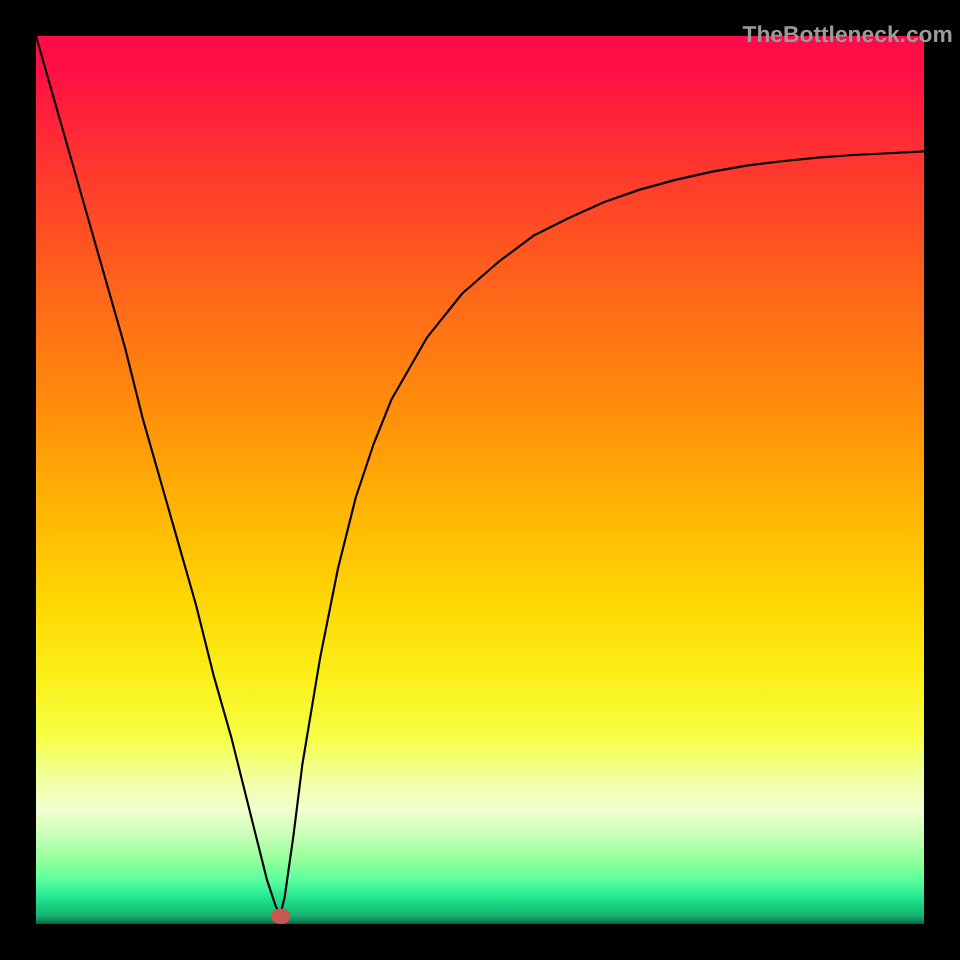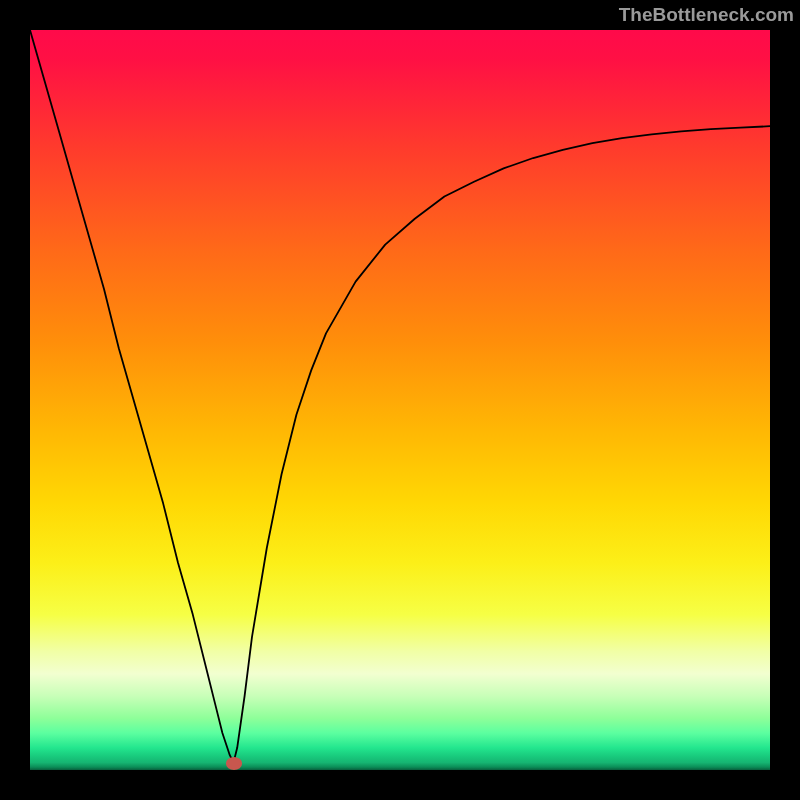--- a/index.html
+++ b/index.html
@@ -22,21 +22,21 @@
     #5cffa0 95%,
     #23e68e 97%,
     #18c97c 98.2%,
     #16b572 99%,
     #0b8e58 99.6%,
     #085f3c 100%);
 }
 svg.curve{position:absolute;left:0;top:0;width:740px;height:740px;overflow:visible}
 svg path{stroke:#000;fill:none;stroke-width:1.8;stroke-linecap:round;stroke-linejoin:round}
 .marker{position:absolute;width:16px;height:13px;border-radius:8px/6px;background:#c8574e}
-.attribution{position:absolute;right:6px;top:4px;color:#9a9a9a;font:600 19px Arial,Helvetica,sans-serif}
+.attribution{position:absolute;right:6px;top:19px;color:#9a9a9a;font:600 19px Arial,Helvetica,sans-serif}
 </style>
 </head>
 <body>
 
 <div class="frame">
   <div class="plot">
     <svg class="curve" viewBox="0 0 740 740" preserveAspectRatio="none">
       <path id="curve-path" d="M0.00 0.00 L14.80 51.80 L29.60 103.60 L44.40 155.40 L59.20 207.20 L74.00 259.00 L88.80 318.20 L103.60 370.00 L118.40 421.80 L133.20 473.60 L148.00 532.80 L162.80 584.60 L177.60 643.80 L185.00 673.40 L192.40 703.00 L199.80 725.20 L203.50 732.60 L207.20 717.80 L214.60 666.00 L222.00 606.80 L236.80 518.00 L251.60 444.00 L266.40 384.80 L281.20 340.40 L296.00 303.40 L325.60 251.60 L355.20 214.60 L384.80 188.70 L414.40 166.50 L444.00 151.70 L473.60 138.38 L503.20 128.02 L532.80 119.88 L562.40 113.22 L592.00 108.04 L621.60 104.34 L651.20 101.38 L680.80 99.16 L710.40 97.68 L740.00 96.20"></path>
     </svg>
     <div class="marker" id="marker" style="left: 195.5px; top: 726.6px;"></div>

